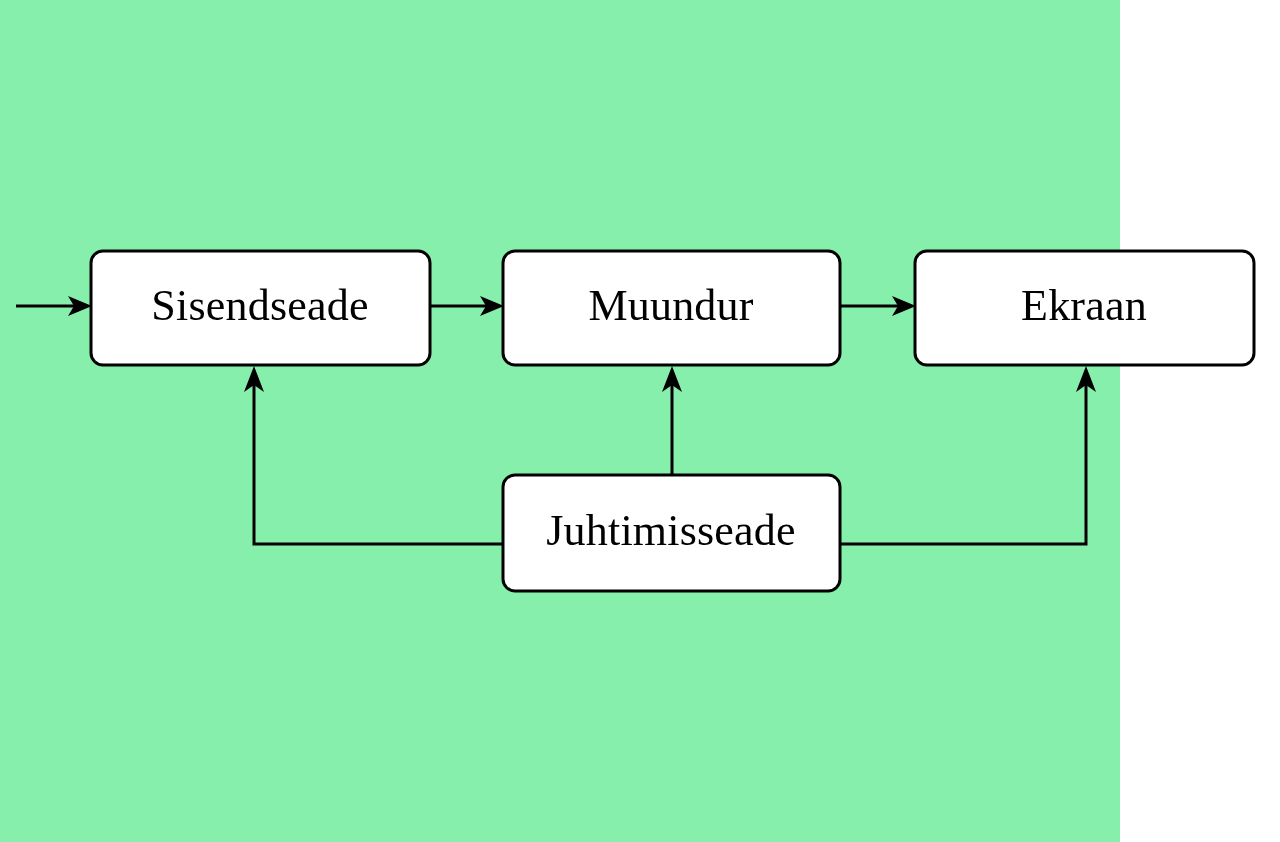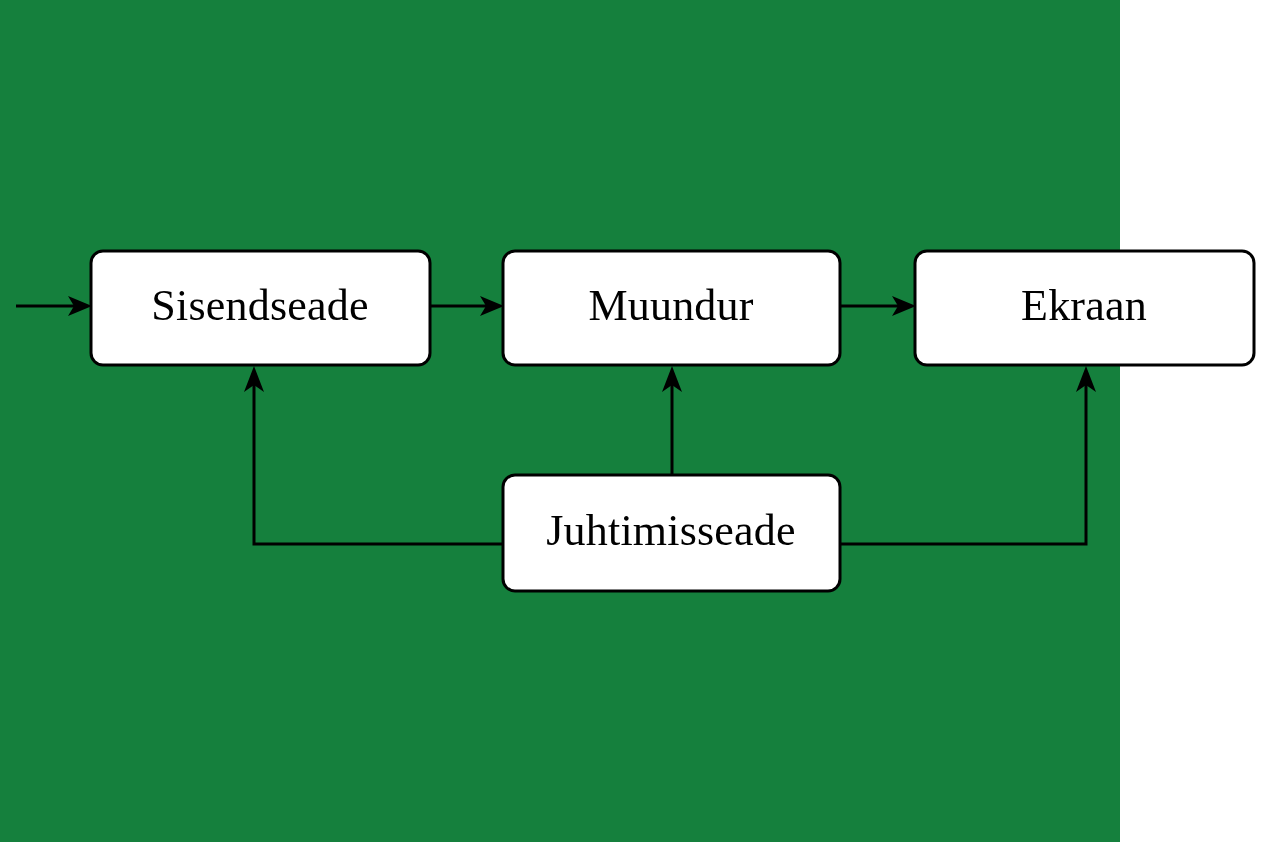--- a/index.html
+++ b/index.html
@@ -11,21 +11,21 @@
   body {
     width: 1280px;
     height: 842px;
     overflow: hidden;
     font-family: "Liberation Serif", "DejaVu Serif", serif;
   }
   #diagram-root {
     position: relative;
     width: 1120px;
     height: 842px;
-    background: #15803d;
+    background: #86efac;
   }
   #diagram-svg {
     position: absolute;
     top: 0;
     left: 0;
     width: 1280px;
     height: 842px;
     display: block;
   }
   .node-box {

